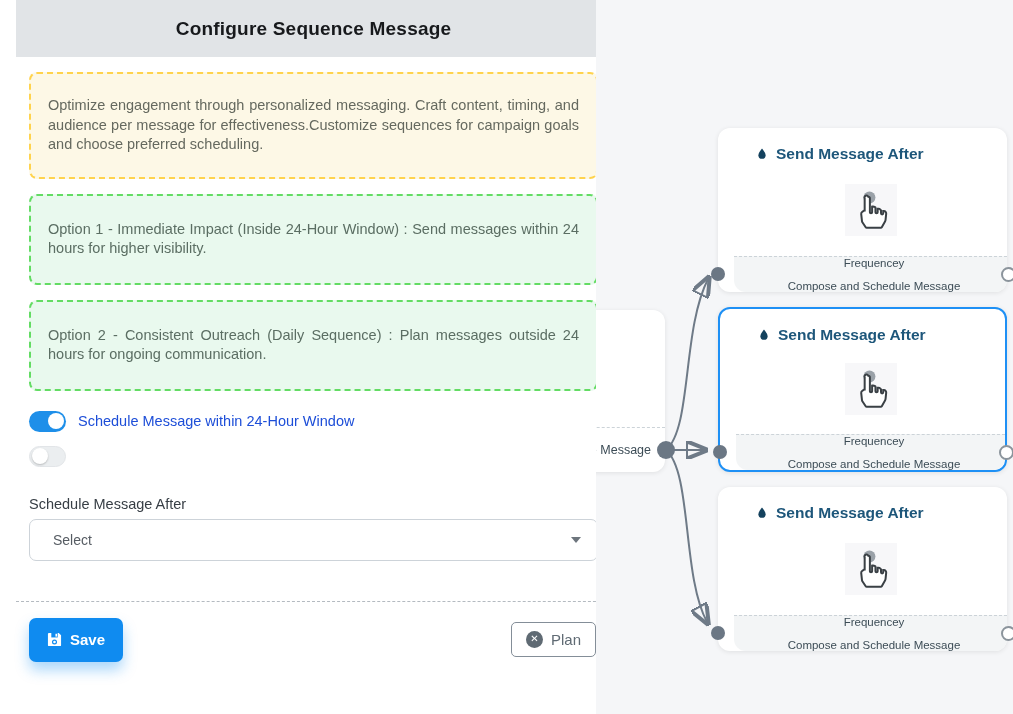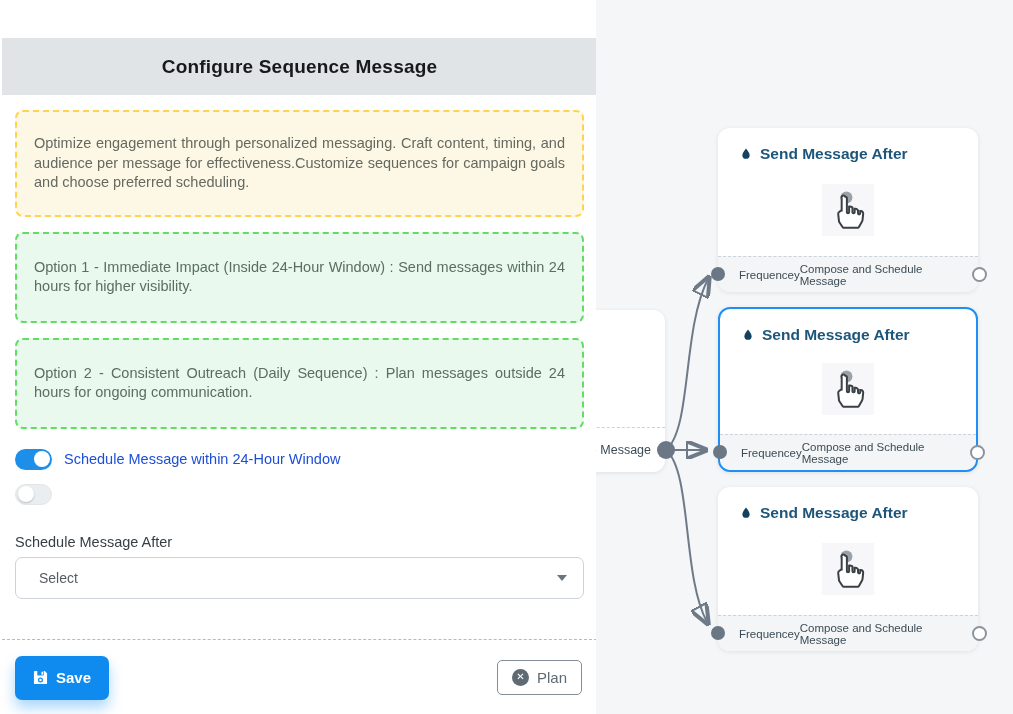--- a/index.html
+++ b/index.html
@@ -1,22 +1,22 @@
 <!DOCTYPE html>
 <html><head>
 <meta charset="utf-8">
 <style>
   * { margin:0; padding:0; box-sizing:border-box; }
   html,body { width:1013px; height:714px; overflow:hidden; background:#fff;
               font-family:"Liberation Sans","DejaVu Sans",sans-serif; }
   .app { position:relative; width:1013px; height:714px; }
 
   
-  .panel { position:absolute; left:2px; top:0; width:596px; height:508px;
-           background:#fff; border-right:1px solid #e6e8ea;margin-top:38px; }
+  .panel { position:absolute; left:16px; top:0; width:596px; height:508px;
+           background:#fff; border-right:1px solid #e6e8ea; }
   .panel-header { height:57px; background:#e1e4e7; display:flex;
                   align-items:center; justify-content:center; }
   .panel-header h1 { font-size:19px; font-weight:700; color:#17191c; letter-spacing:.2px; }
 
   .note { margin:0 13px; border-radius:8px; font-size:14.5px; line-height:19.5px;
           text-align:justify; }
   .note-yellow { margin-top:15px; padding:22px 17px; background:#fdf8e6;
                  border:2px dashed #ffd34d; color:#65695f; }
   .note-green  { margin-top:15px; padding:24px 17px; background:#e9f9ee;
                  border:2px dashed #63dc63; color:#5b6e63; }
@@ -55,33 +55,33 @@
   .close-x { width:17px; height:17px; border-radius:50%; background:#5f6a73; color:#fff;
              font-size:10px; font-weight:700; display:flex; align-items:center;
              justify-content:center; line-height:1; }
 
   
   .canvas { position:absolute; left:596px; top:0; width:417px; height:714px;
             background:#f5f6f8; overflow:hidden; }
   .edges { position:absolute; left:0; top:0; }
   .edges path { stroke:#6e7a87; stroke-width:2; fill:none; }
 
-  .flow-node { position:absolute; left:122px; width:260px; height:164px; background:#fff;
+  .flow-node { position:absolute; left:122px; width:289px; height:164px; background:#fff;
                border-radius:12px; box-shadow:0 1px 5px rgba(0,0,0,.09);
-               display:flex; flex-direction:column; cursor:pointer; }
+               display:flex; flex-direction:column; cursor:pointer;padding-left:16px; }
   .flow-node.selected { border:2px solid #1e90f5; }
   .node-title { display:flex; align-items:center; gap:7px; padding:17px 0 0 21px;
                 color:#1d567a; font-weight:700; font-size:15.5px; }
   .node-body { flex:1; display:flex; align-items:center; justify-content:center; }
   .tap-box { width:52px; height:52px; background:#f7f7f9; display:flex;
              align-items:center; justify-content:center; }
   .node-footer { height:36px; border-top:1px dashed #ccd3d8; background:#f3f5f6;
                  border-radius:0 0 12px 12px; display:flex; align-items:center;
                  justify-content:space-between; padding:0 14px 0 21px;
-                 font-size:11.5px; color:#3c4c56; }
+                 font-size:11.5px; color:#3c4c56;flex-direction:column; }
   .handle-left  { position:absolute; left:-7px; bottom:11px; width:14px; height:14px;
                   border-radius:50%; background:#6b7784; }
   .handle-right { position:absolute; right:-9px; bottom:10px; width:15px; height:15px;
                   border-radius:50%; background:#fff; border:2px solid #8b949c; }
 
   .source-node { position:absolute; left:-140px; top:310px; width:209px; height:162px;
                  background:#fff; border-radius:12px; box-shadow:0 1px 5px rgba(0,0,0,.09);
                  display:flex; flex-direction:column; justify-content:flex-end; }
   .source-footer { height:45px; border-top:1px dashed #ccd3d8; display:flex; align-items:center;
                    justify-content:flex-end; padding-right:14px; font-size:12.5px;

